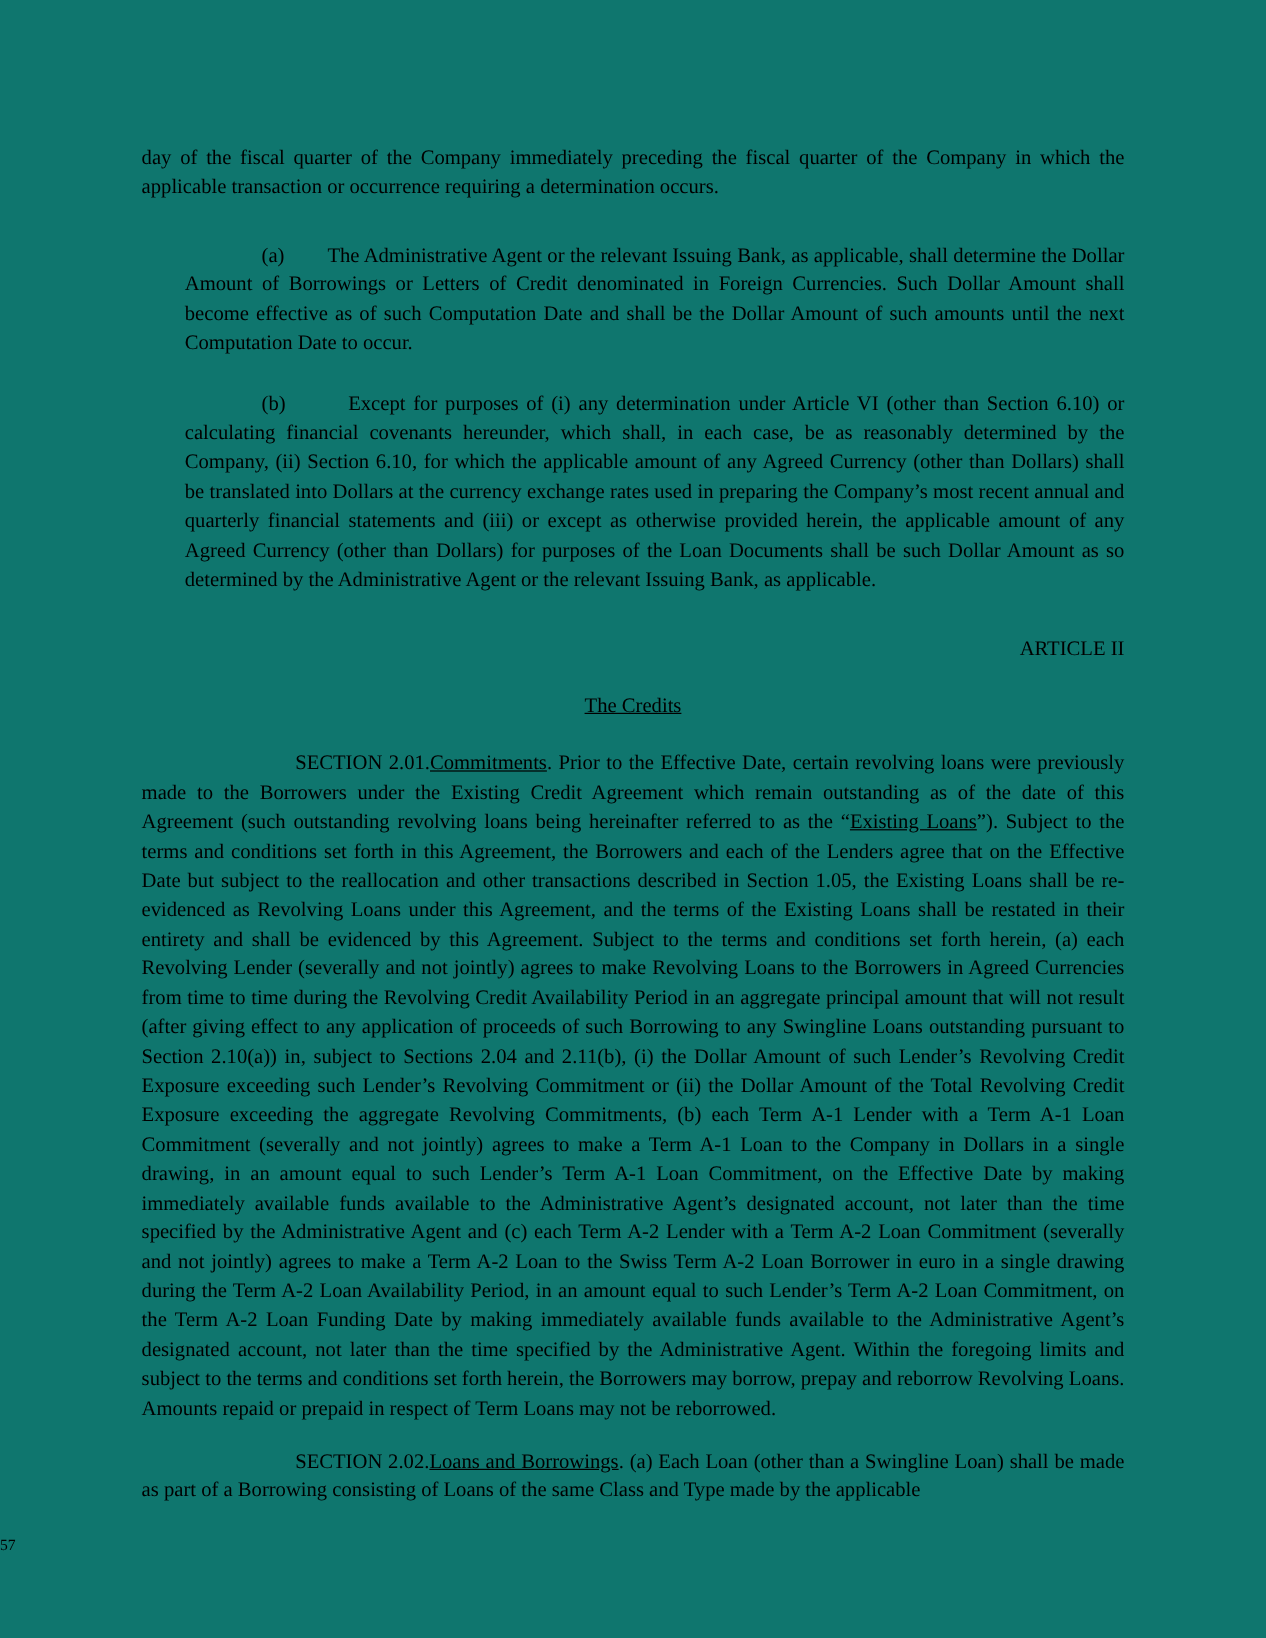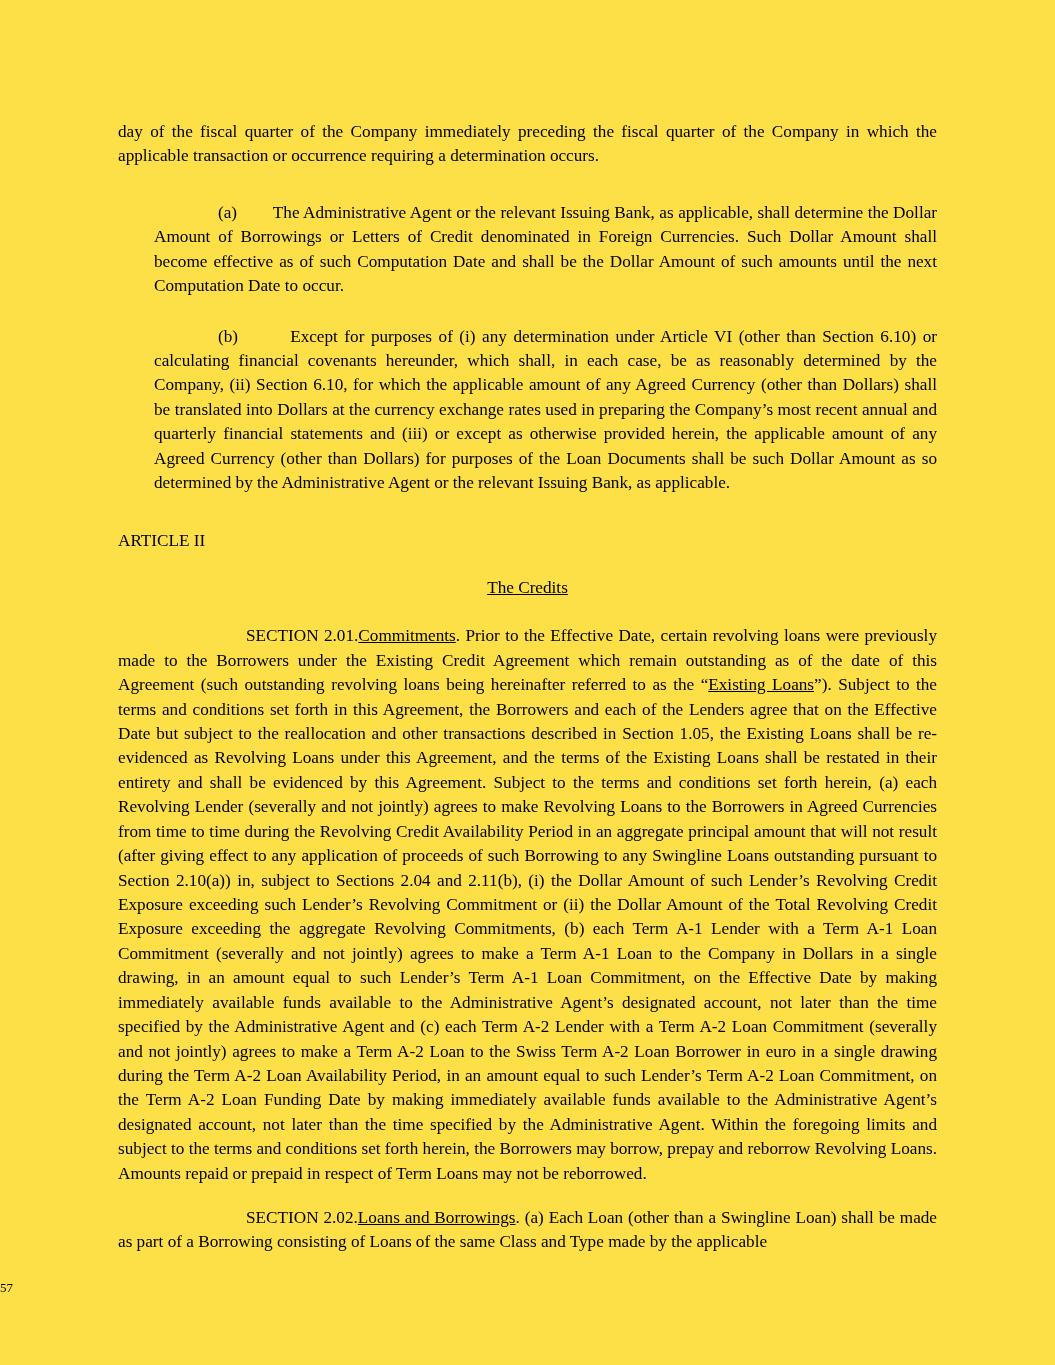--- a/index.html
+++ b/index.html
@@ -3,21 +3,21 @@
 <meta charset="utf-8">
 <style>
   html, body {
     margin: 0;
     padding: 0;
     background: #ffffff;
   }
   .page {
     width: 1055px;
     height: 1365px;
-    background: #fde047;
+    background: #0f766e;
     position: relative;
     box-sizing: border-box;
     padding: 120px 118px 40px 118px;
     font-family: "Liberation Serif", "DejaVu Serif", serif;
     font-size: 17.2px;
     line-height: 1.42;
     color: #000000;
   }
   .para {
     text-align: justify;
@@ -36,21 +36,21 @@
     text-decoration: underline;
   }
   .spacer-sm { height: 6px; }
   .spacer-md { height: 14px; }
   .section-head {
     margin: 0 0 20px 0;
     text-indent: 128px;
     text-align: left;
   }
   .article-title {
-    text-align: left;
+    text-align: right;
     margin: 0 0 22px 0;
   }
   .article-sub {
     text-align: center;
     margin: 0 0 24px 0;
     text-decoration: underline;
   }
   .page-number {
     position: absolute;
     left: 0;

